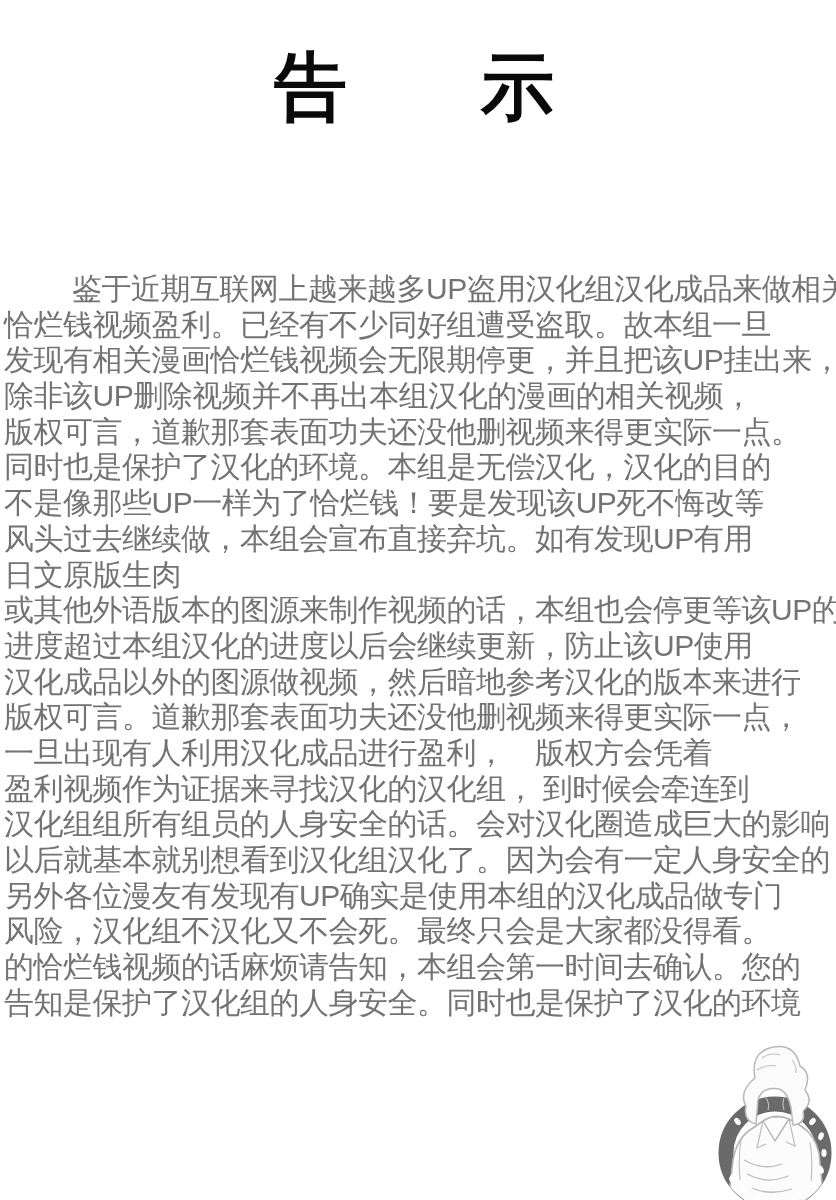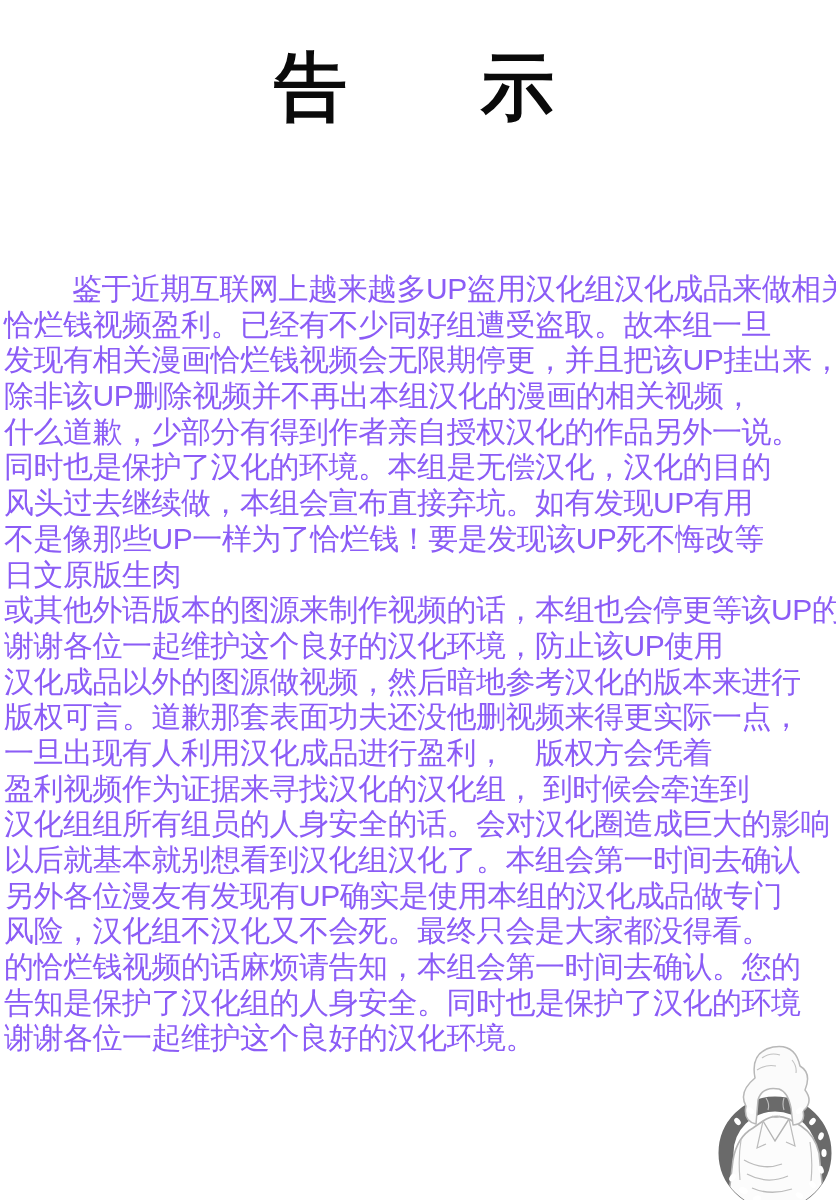--- a/index.html
+++ b/index.html
@@ -25,21 +25,21 @@
     line-height: 1;
     z-index: 3;
   }
   .notice {
     position: absolute;
     left: 4px; top: 271px;
     width: 832px;
     font-size: 30px;
     line-height: 35.7px;
     letter-spacing: -0.5px;
-    color: #8b5cf6;
+    color: #737373;
     z-index: 2;
   }
   .notice-line {
     white-space: pre;
     height: 35.7px;
   }
   .notice-line:first-child {
     text-indent: 68px;
   }
   .stamp {
@@ -58,38 +58,37 @@
   <div class="title">
     <span>告</span>
     <span>示</span>
   </div>
 
   <div class="notice">
     <div class="notice-line">鉴于近期互联网上越来越多UP盗用汉化组汉化成品来做相关</div>
     <div class="notice-line">恰烂钱视频盈利。已经有不少同好组遭受盗取。故本组一旦</div>
     <div class="notice-line">发现有相关漫画恰烂钱视频会无限期停更，并且把该UP挂出来，</div>
     <div class="notice-line">除非该UP删除视频并不再出本组汉化的漫画的相关视频，</div>
-    <div class="notice-line">什么道歉，少部分有得到作者亲自授权汉化的作品另外一说。</div>
+    <div class="notice-line">版权可言，道歉那套表面功夫还没他删视频来得更实际一点。</div>
     <div class="notice-line">同时也是保护了汉化的环境。本组是无偿汉化，汉化的目的</div>
+    <div class="notice-line">不是像那些UP一样为了恰烂钱！要是发现该UP死不悔改等</div>
     <div class="notice-line">风头过去继续做，本组会宣布直接弃坑。如有发现UP有用</div>
-    <div class="notice-line">不是像那些UP一样为了恰烂钱！要是发现该UP死不悔改等</div>
     <div class="notice-line">日文原版生肉</div>
     <div class="notice-line">或其他外语版本的图源来制作视频的话，本组也会停更等该UP的</div>
-    <div class="notice-line">谢谢各位一起维护这个良好的汉化环境，防止该UP使用</div>
+    <div class="notice-line">进度超过本组汉化的进度以后会继续更新，防止该UP使用</div>
     <div class="notice-line">汉化成品以外的图源做视频，然后暗地参考汉化的版本来进行</div>
     <div class="notice-line">版权可言。道歉那套表面功夫还没他删视频来得更实际一点，</div>
     <div class="notice-line">一旦出现有人利用汉化成品进行盈利，　版权方会凭着</div>
     <div class="notice-line">盈利视频作为证据来寻找汉化的汉化组， 到时候会牵连到</div>
     <div class="notice-line">汉化组组所有组员的人身安全的话。会对汉化圈造成巨大的影响，</div>
-    <div class="notice-line">以后就基本就别想看到汉化组汉化了。本组会第一时间去确认</div>
+    <div class="notice-line">以后就基本就别想看到汉化组汉化了。因为会有一定人身安全的</div>
     <div class="notice-line">另外各位漫友有发现有UP确实是使用本组的汉化成品做专门</div>
     <div class="notice-line">风险，汉化组不汉化又不会死。最终只会是大家都没得看。</div>
     <div class="notice-line">的恰烂钱视频的话麻烦请告知，本组会第一时间去确认。您的</div>
     <div class="notice-line">告知是保护了汉化组的人身安全。同时也是保护了汉化的环境</div>
-    <div class="notice-line">谢谢各位一起维护这个良好的汉化环境。</div>
   </div>
 
   <div class="stamp">
     <svg width="136" height="160" viewBox="0 0 136 160" xmlns="http://www.w3.org/2000/svg">
       <defs>
         <clipPath id="stampclip">
             <circle cx="75" cy="113" r="56"></circle>
           </clipPath>
       </defs>
 

